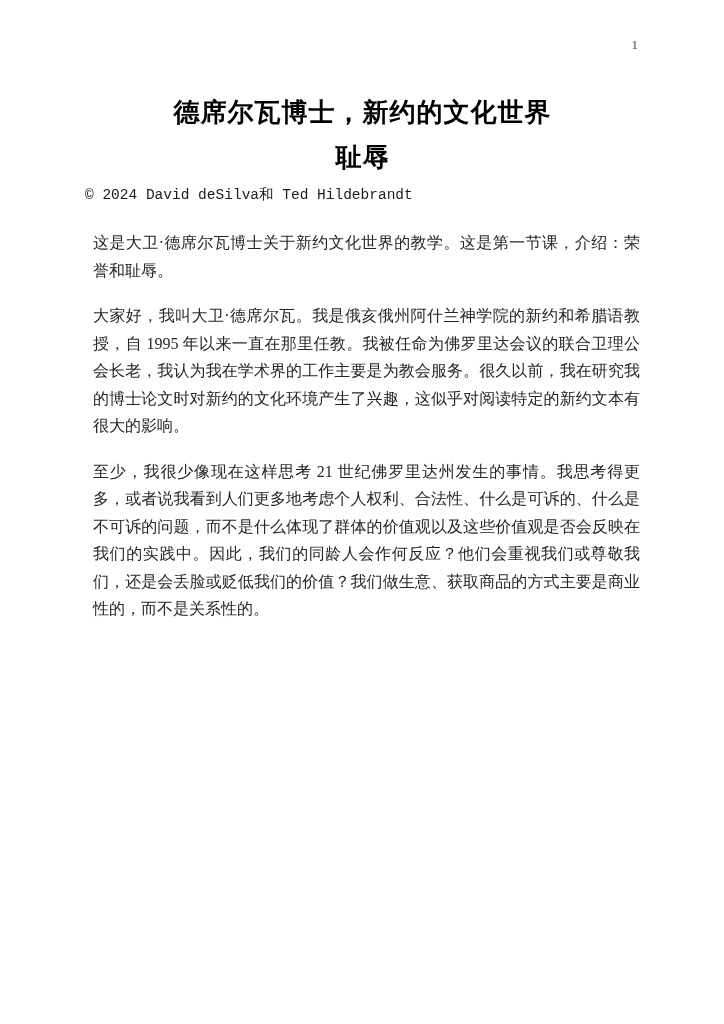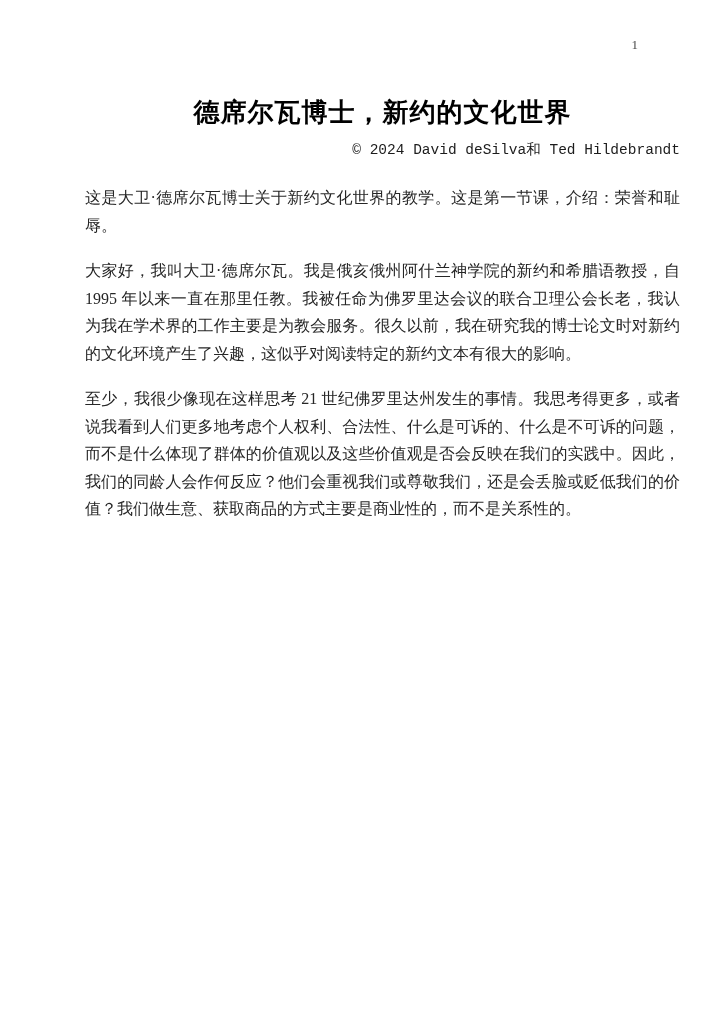--- a/index.html
+++ b/index.html
@@ -25,60 +25,61 @@
   .page-number {
     position: absolute;
     top: 38px;
     right: 86px;
     font-size: 13px;
     color: #4a4a4a;
     line-height: 1;
   }
   .content {
     box-sizing: border-box;
-    padding: 90px 44px 0 85px;
+    padding: 90px 84px 0 85px;
   }
   .title-block {
     text-align: center;
     font-weight: bold;
     color: #000000;
     font-size: 26px;
     line-height: 45px;
     letter-spacing: 1px;
   }
   .title-line { white-space: nowrap; }
   .copyright {
     margin-top: 7px;
-    text-align: right;
+    text-align: left;
     font-family: "Liberation Mono", "DejaVu Sans Mono", monospace;
     font-size: 14.5px;
     color: #1c1c1c;
     line-height: 1.2;
   }
   .body-text {
     margin-top: 25px;
     font-size: 16px;
     line-height: 27.5px;
     text-align: justify;
   }
   .body-text p {
-    margin: 0 0 18px 0;
+    margin: 0 0 18px 8px;
   }
 </style>
 </head>
 <body>
 
 <div class="page">
 
   <div class="page-number">1</div>
 
   <div class="content">
 
     <div class="title-block">
       <div class="title-line">德席尔瓦博士，新约的文化世界</div>
+      <div class="title-line">耻辱</div>
     </div>
 
     <div class="copyright">© 2024 David deSilva和 Ted Hildebrandt</div>
 
     <div class="body-text">
       <p>这是大卫·德席尔瓦博士关于新约文化世界的教学。这是第一节课，介绍：荣誉和耻辱。</p>
       <p>大家好，我叫大卫·德席尔瓦。我是俄亥俄州阿什兰神学院的新约和希腊语教授，自 1995 年以来一直在那里任教。我被任命为佛罗里达会议的联合卫理公会长老，我认为我在学术界的工作主要是为教会服务。很久以前，我在研究我的博士论文时对新约的文化环境产生了兴趣，这似乎对阅读特定的新约文本有很大的影响。</p>
       <p>至少，我很少像现在这样思考 21 世纪佛罗里达州发生的事情。我思考得更多，或者说我看到人们更多地考虑个人权利、合法性、什么是可诉的、什么是不可诉的问题，而不是什么体现了群体的价值观以及这些价值观是否会反映在我们的实践中。因此，我们的同龄人会作何反应？他们会重视我们或尊敬我们，还是会丢脸或贬低我们的价值？我们做生意、获取商品的方式主要是商业性的，而不是关系性的。</p>
     </div>
 

